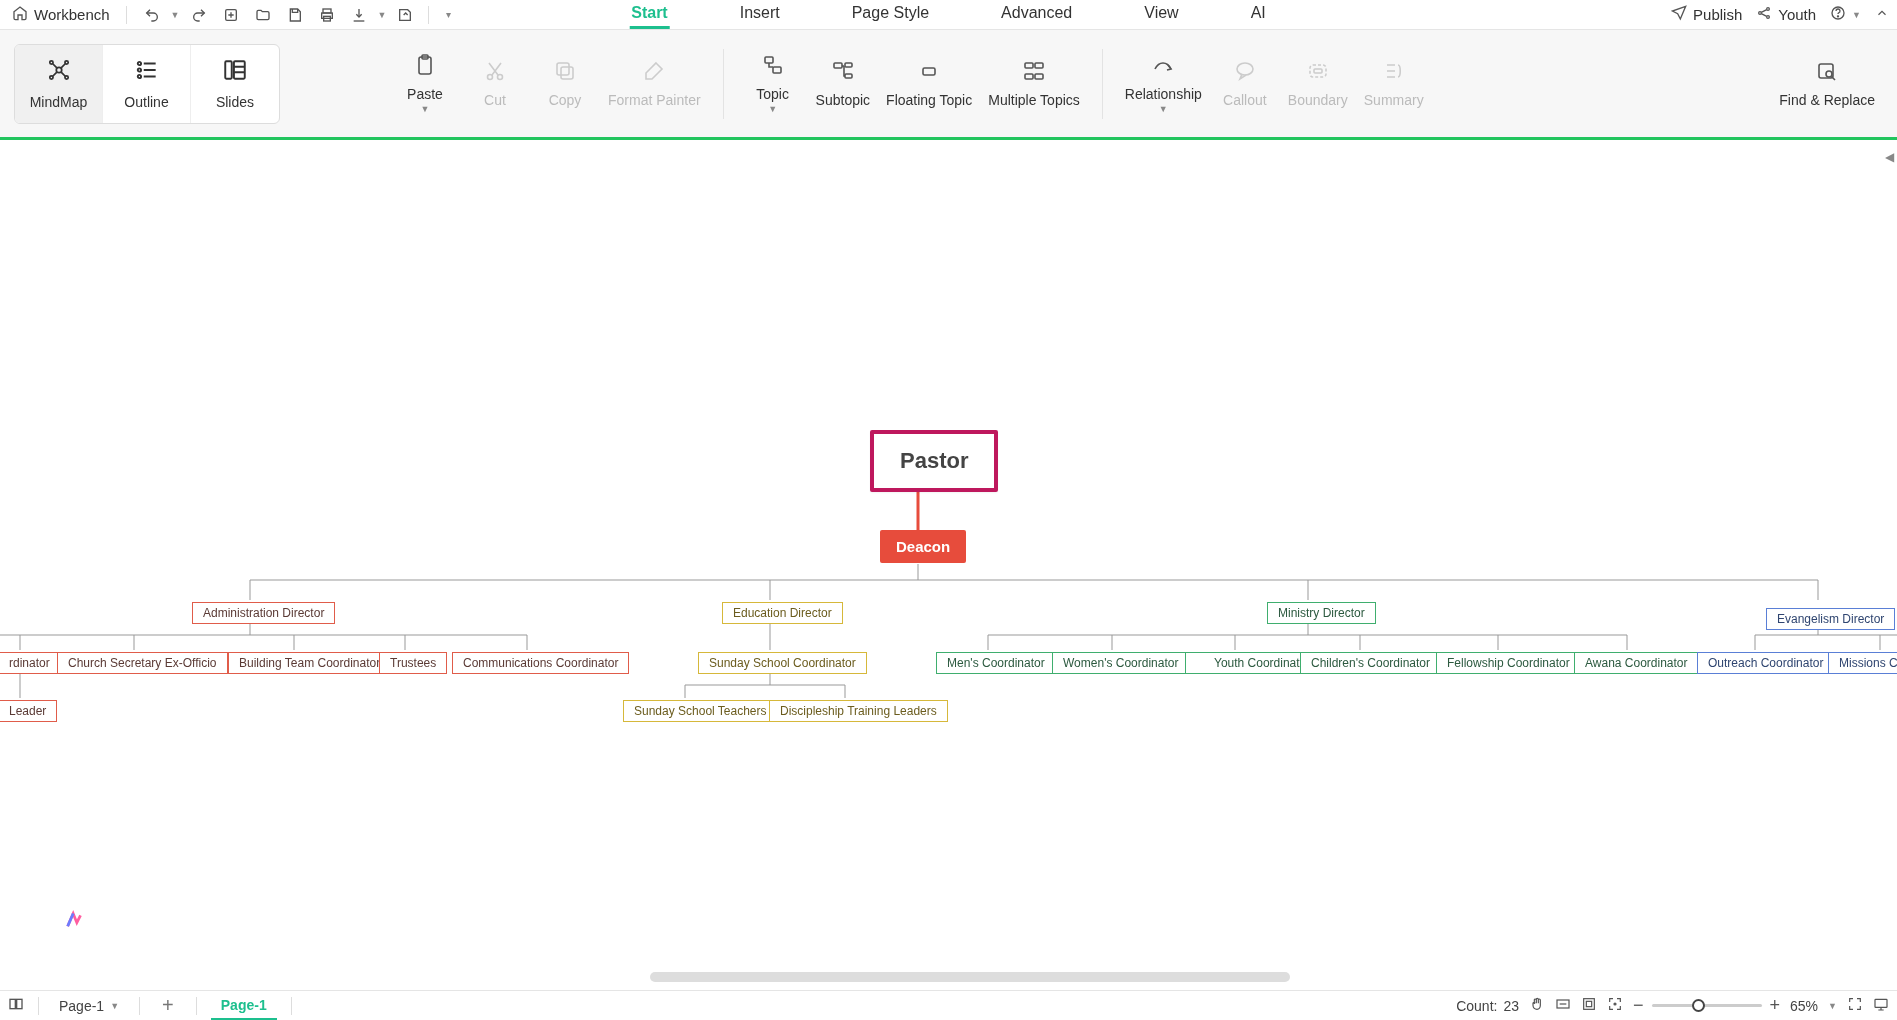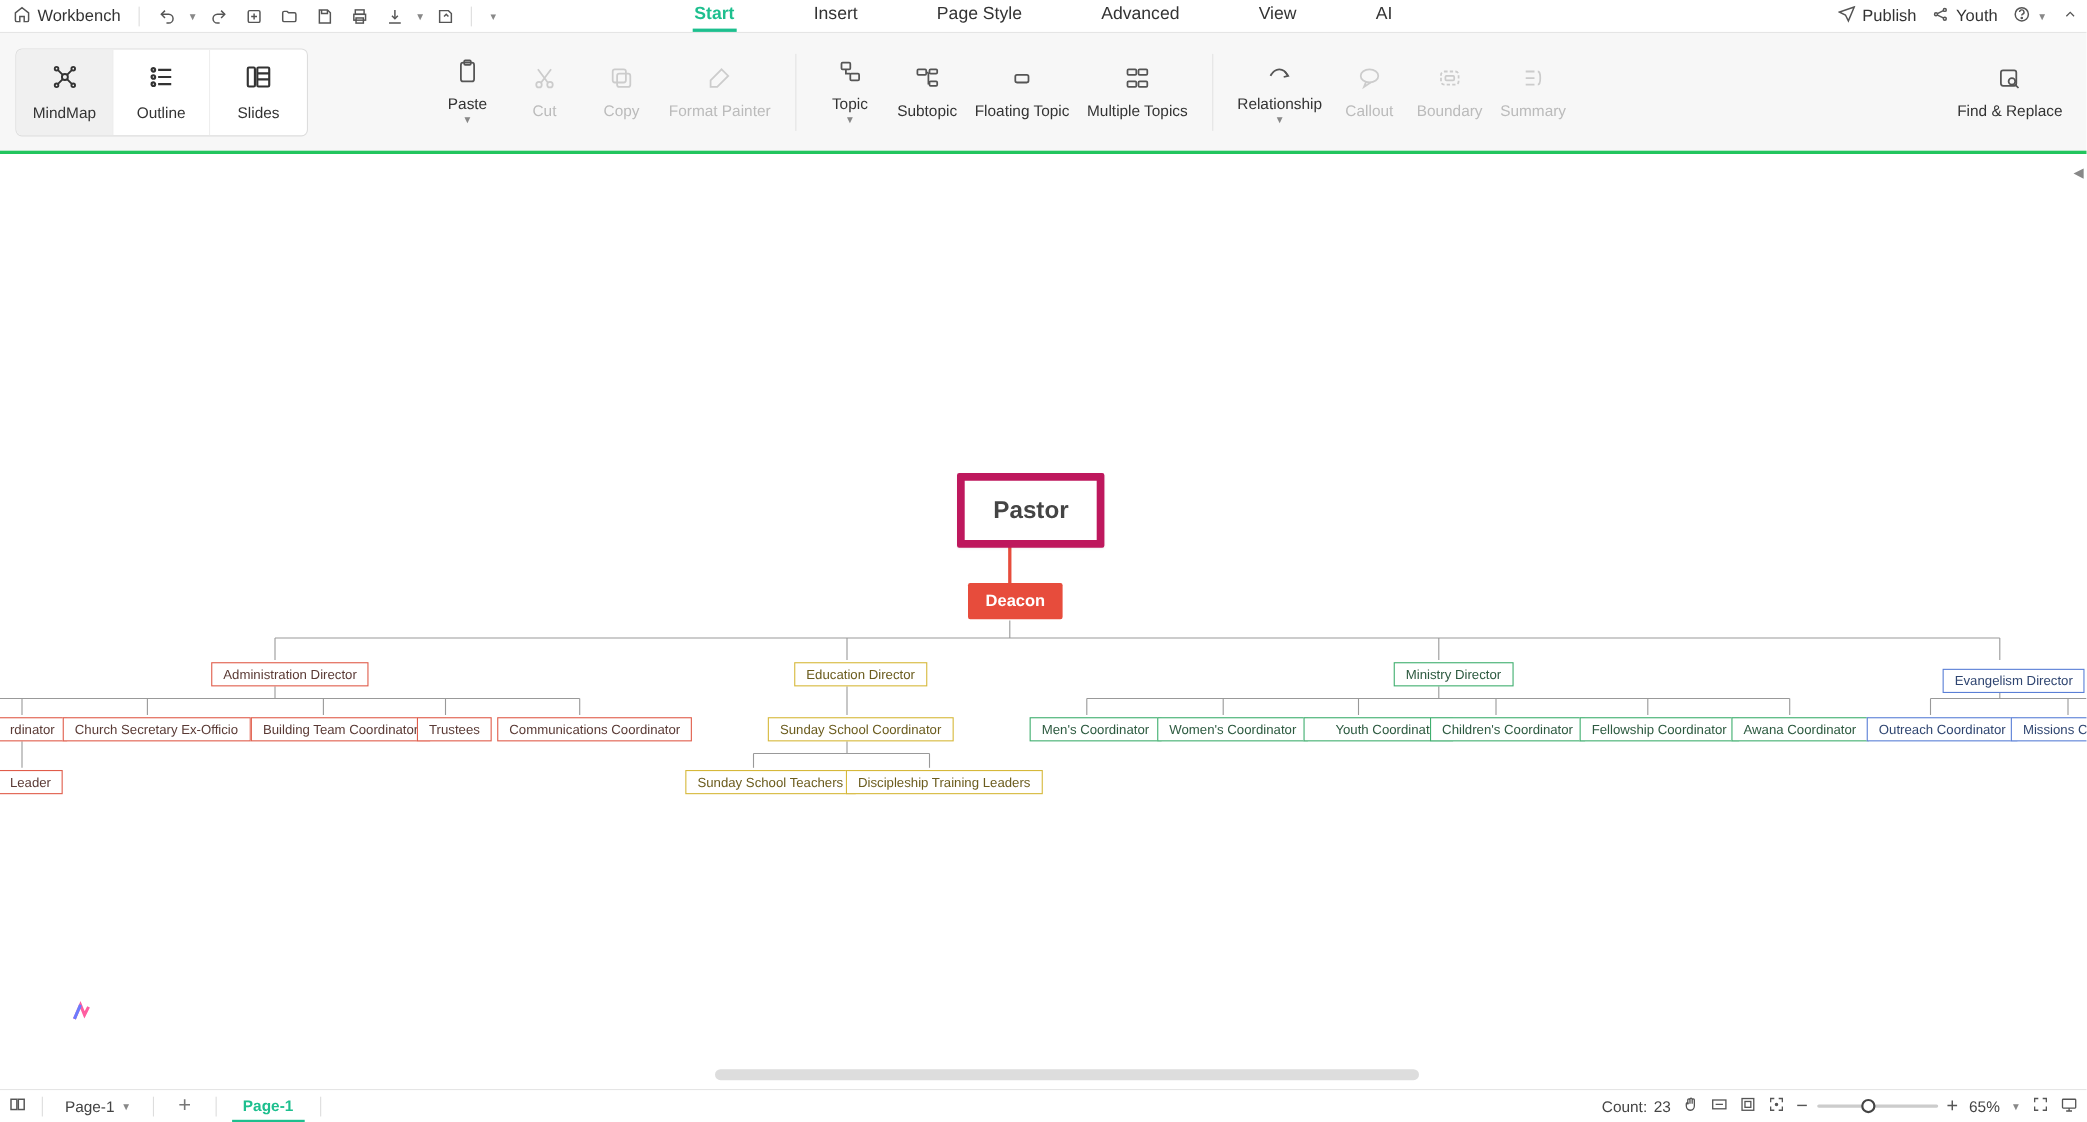--- a/index.html
+++ b/index.html
@@ -72,21 +72,21 @@
   .node {
     position: absolute;
     font-size: 12px;
     padding: 3px 10px;
     background: #fff;
     white-space: nowrap;
     text-align: center;
   }
   .node.pastor {
     font-size: 22px; font-weight: 700; color: #444;
-    border: 7px solid #be185d; padding: 14px 26px; border-radius: 2px;
+    border: 4px solid #be185d; padding: 14px 26px; border-radius: 2px;
     box-shadow: 0 1px 2px rgba(0,0,0,0.05);
   }
   .node.deacon {
     background: #e74c3c; color: #fff; font-weight: 700; font-size: 15px;
     padding: 8px 16px; border-radius: 2px;
   }
   .node.red { border: 1.5px solid #e05c4a; color: #5a3a35; }
   .node.yellow { border: 1.5px solid #d6b83a; color: #6b5c1e; }
   .node.green { border: 1.5px solid #3fae6e; color: #2d5a40; }
   .node.blue { border: 1.5px solid #5a7fd6; color: #2f4570; }

